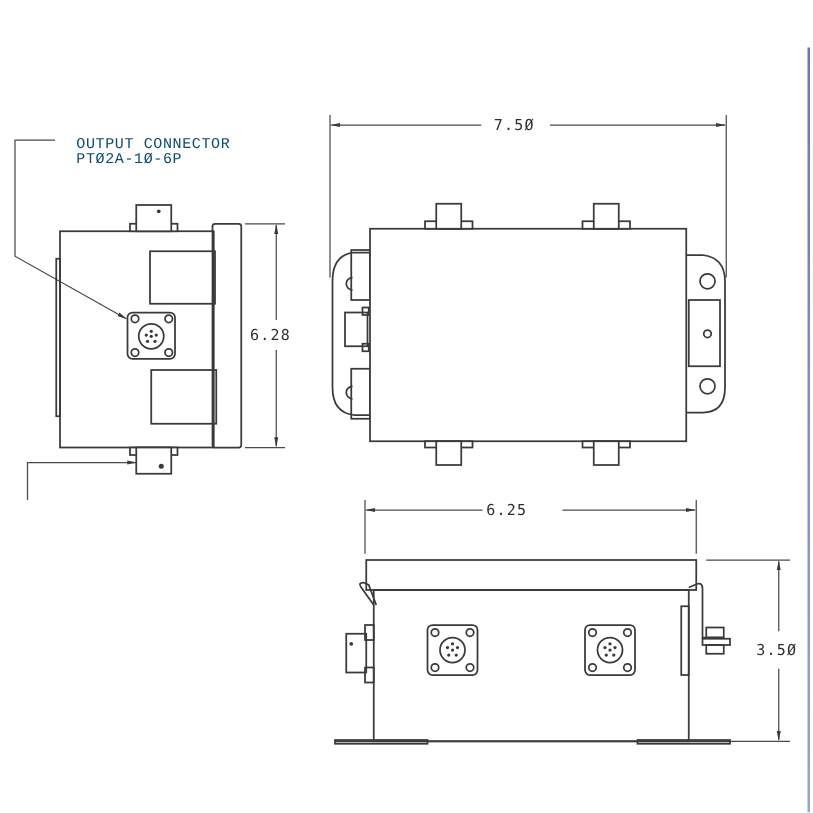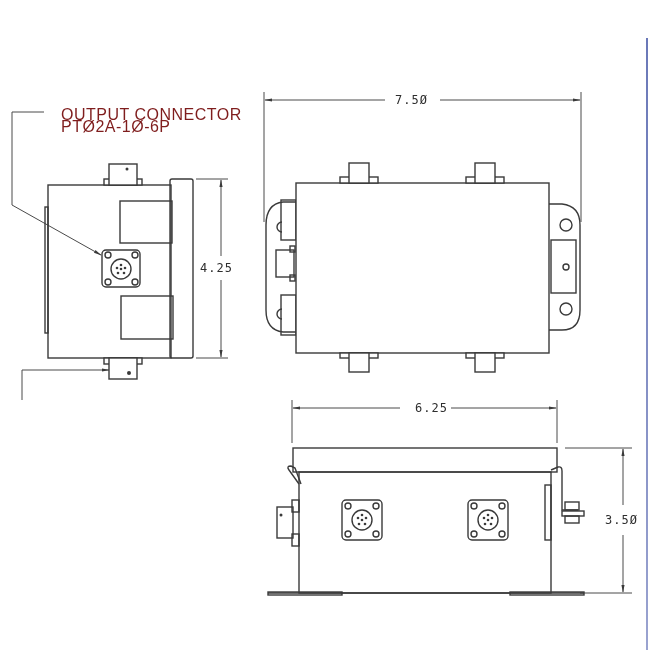--- a/index.html
+++ b/index.html
@@ -2,21 +2,21 @@
 <html><head>
   <meta charset="utf-8">
   <style>
     html, body { margin: 0; padding: 0; background: #ffffff; }
     #canvas { position: relative; width: 650px; height: 650px; background: #ffffff; overflow: hidden; }
     svg { position: absolute; left: 0; top: 0; }
     .ln { stroke: #3a3a3a; stroke-width: 1.4; fill: none; }
     .lnf { stroke: #3a3a3a; stroke-width: 1.4; fill: #ffffff; }
     .thin { stroke: #4a4a4a; stroke-width: 1; fill: none; }
     .dot { fill: #3a3a3a; }
-    .lbl { position: absolute; font-family: Liberation Sans, sans-serif; font-size: 16px; color: #7f1d1d; letter-spacing: 0.5px; line-height: 12px; white-space: nowrap; }
+    .lbl { position: absolute; font-family: Liberation Mono, monospace; font-size: 12px; color: #0c4a6e; letter-spacing: 0.5px; line-height: 12px; white-space: nowrap; }
     .dim { position: absolute; font-family: "DejaVu Sans Mono", "Liberation Mono", monospace; font-size: 12px; color: #2e2e2e; letter-spacing: 1px; background: #ffffff; padding: 0 3px; white-space: nowrap; }
     .edge { position: absolute; left: 646px; top: 38px; width: 2px; height: 612px; background: linear-gradient(#6a78b8, #9aa3d0); }
   </style>
 </head>
 <body>
 
 <div id="canvas">
   <div class="edge"></div>
 
   <svg width="650" height="650" viewBox="0 0 650 650">
@@ -168,17 +168,17 @@
           <circle class="dot" cx="488" cy="520" r="1.3"></circle>
       </g>
     </g>
   </svg>
 
   <div class="lbl" style="left:61px; top:109px;">
     <div>OUTPUT CONNECTOR</div>
     <div>PTØ2A-1Ø-6P</div>
   </div>
 
-  <div class="dim" style="left:197px; top:261px;">4.25</div>
+  <div class="dim" style="left:197px; top:261px;">6.28</div>
   <div class="dim" style="left:392px; top:93px;">7.5Ø</div>
-  <div class="dim" style="left:412px; top:401px;">6.25</div>
+  <div class="dim" style="left:386px; top:401px;">6.25</div>
   <div class="dim" style="left:602px; top:513px;text-align:right;">3.5Ø</div>
 </div>
 
 </body></html>

